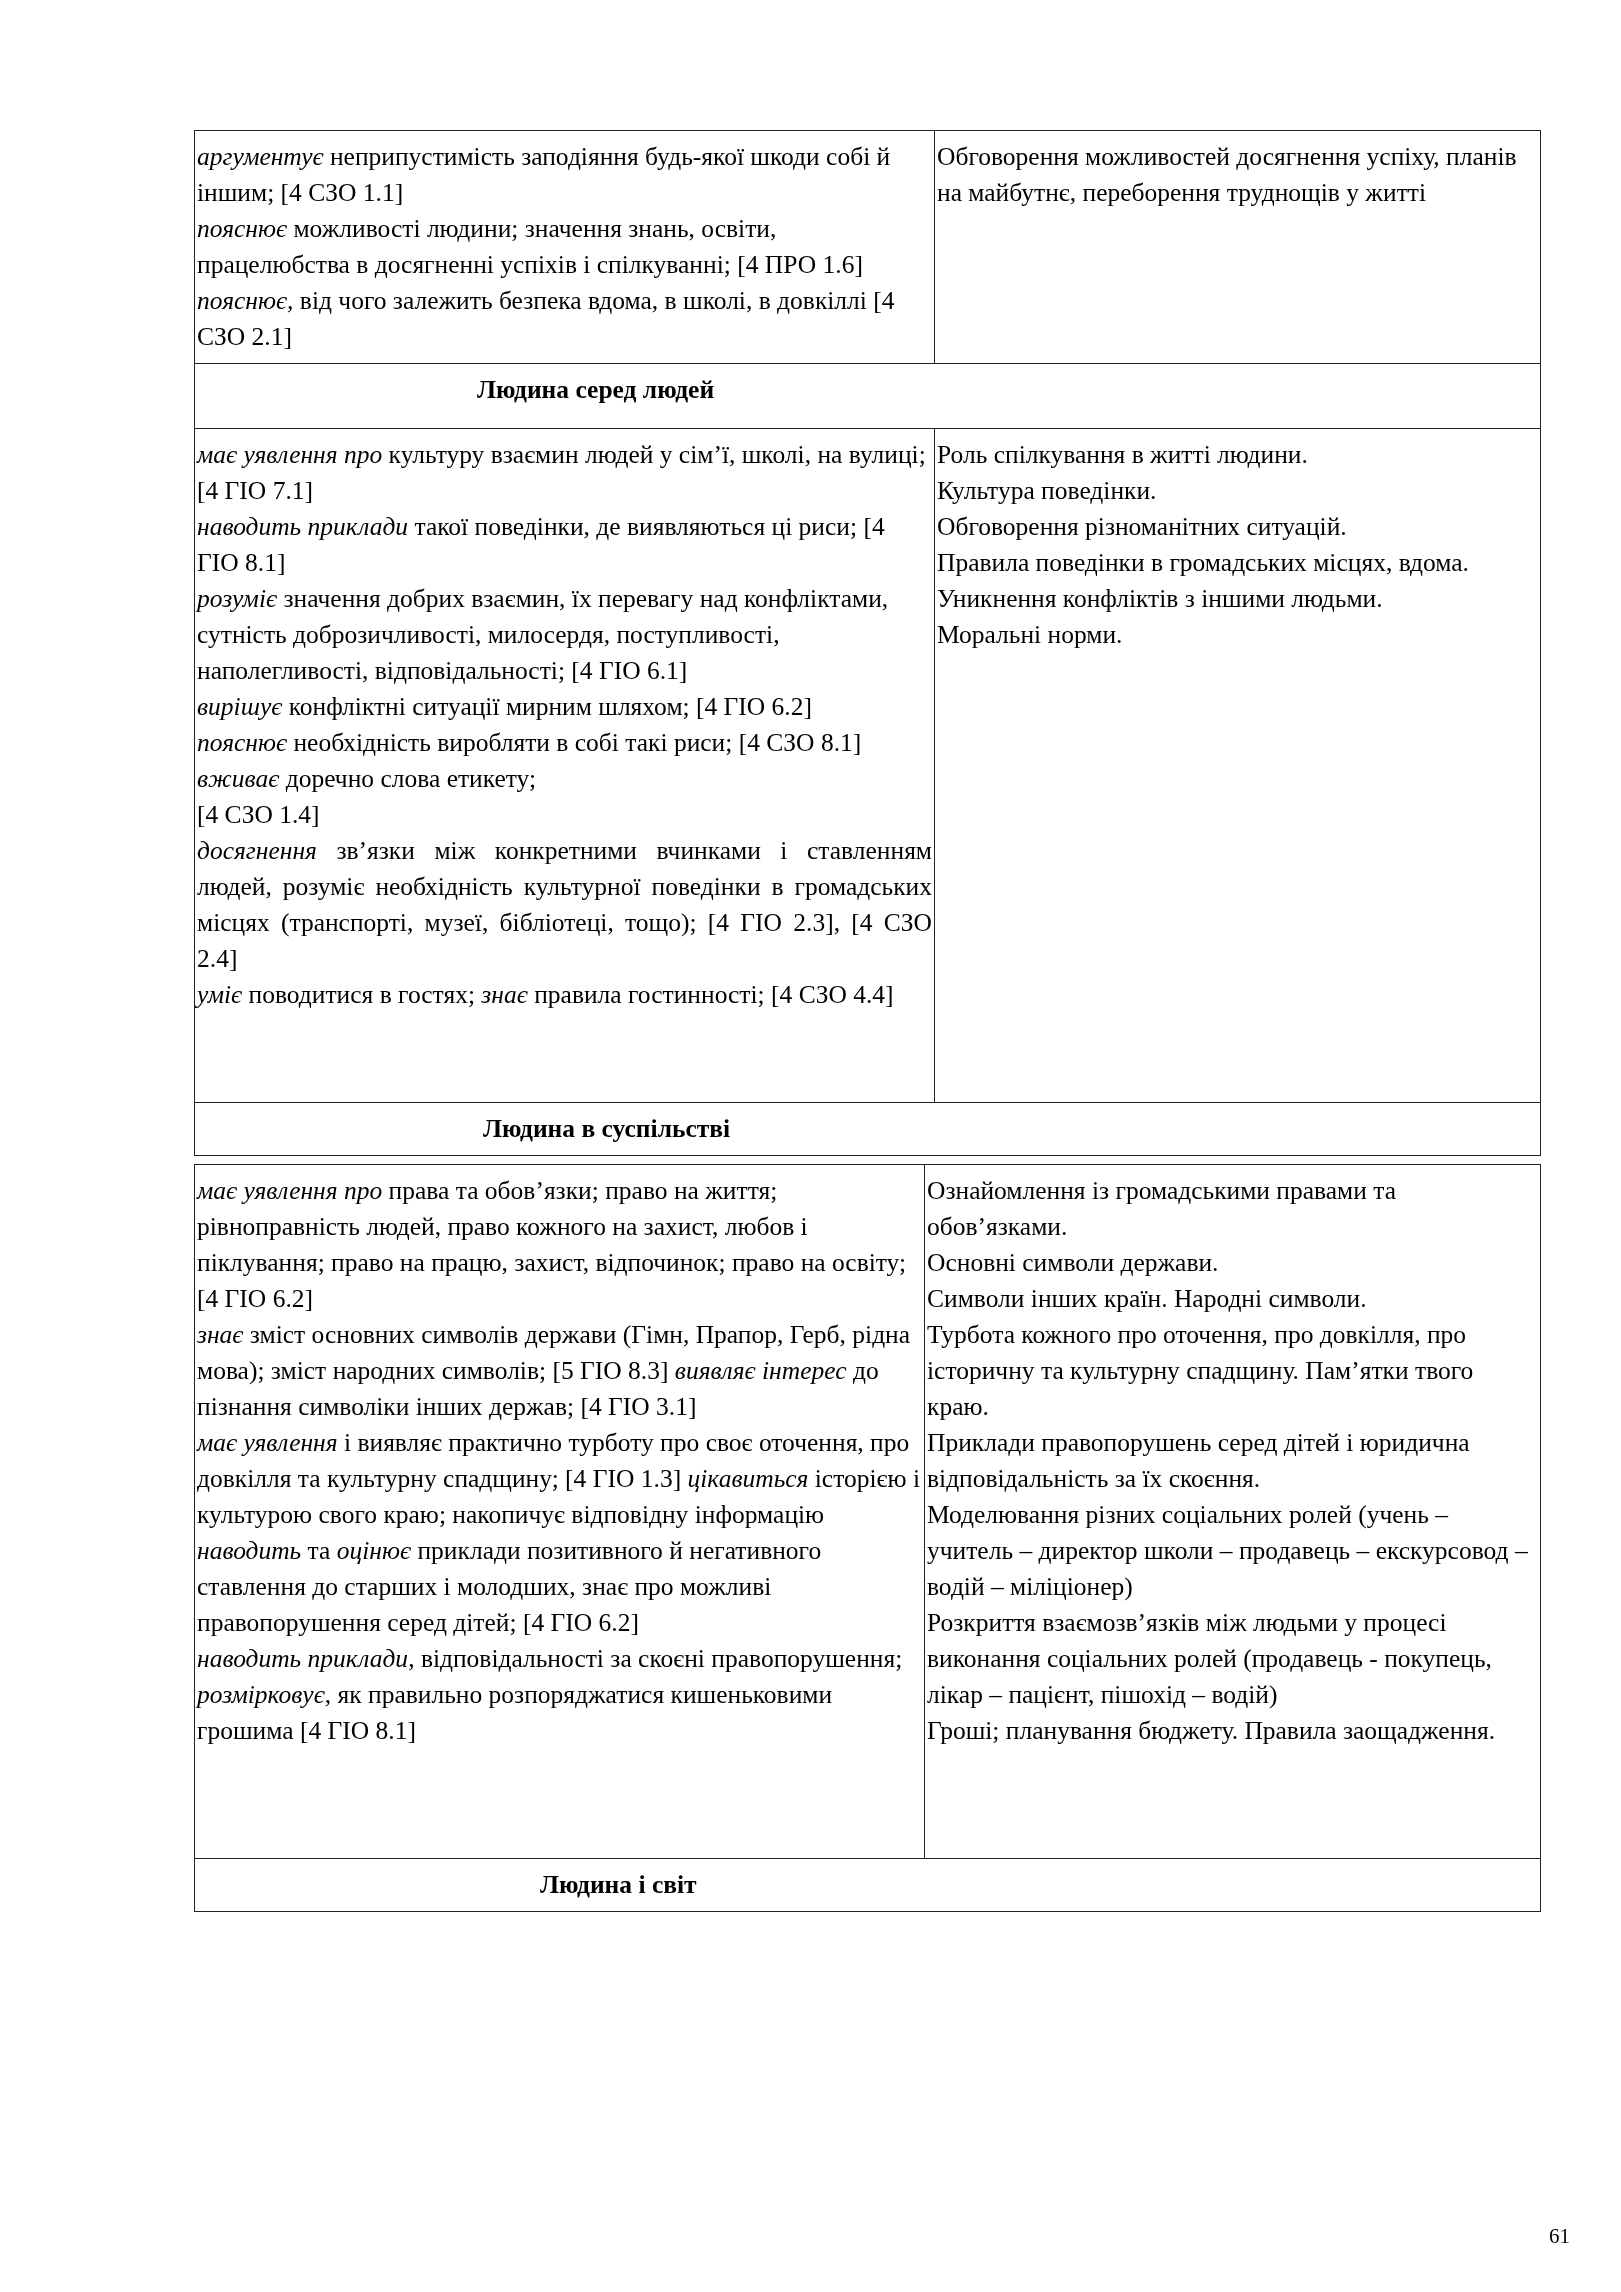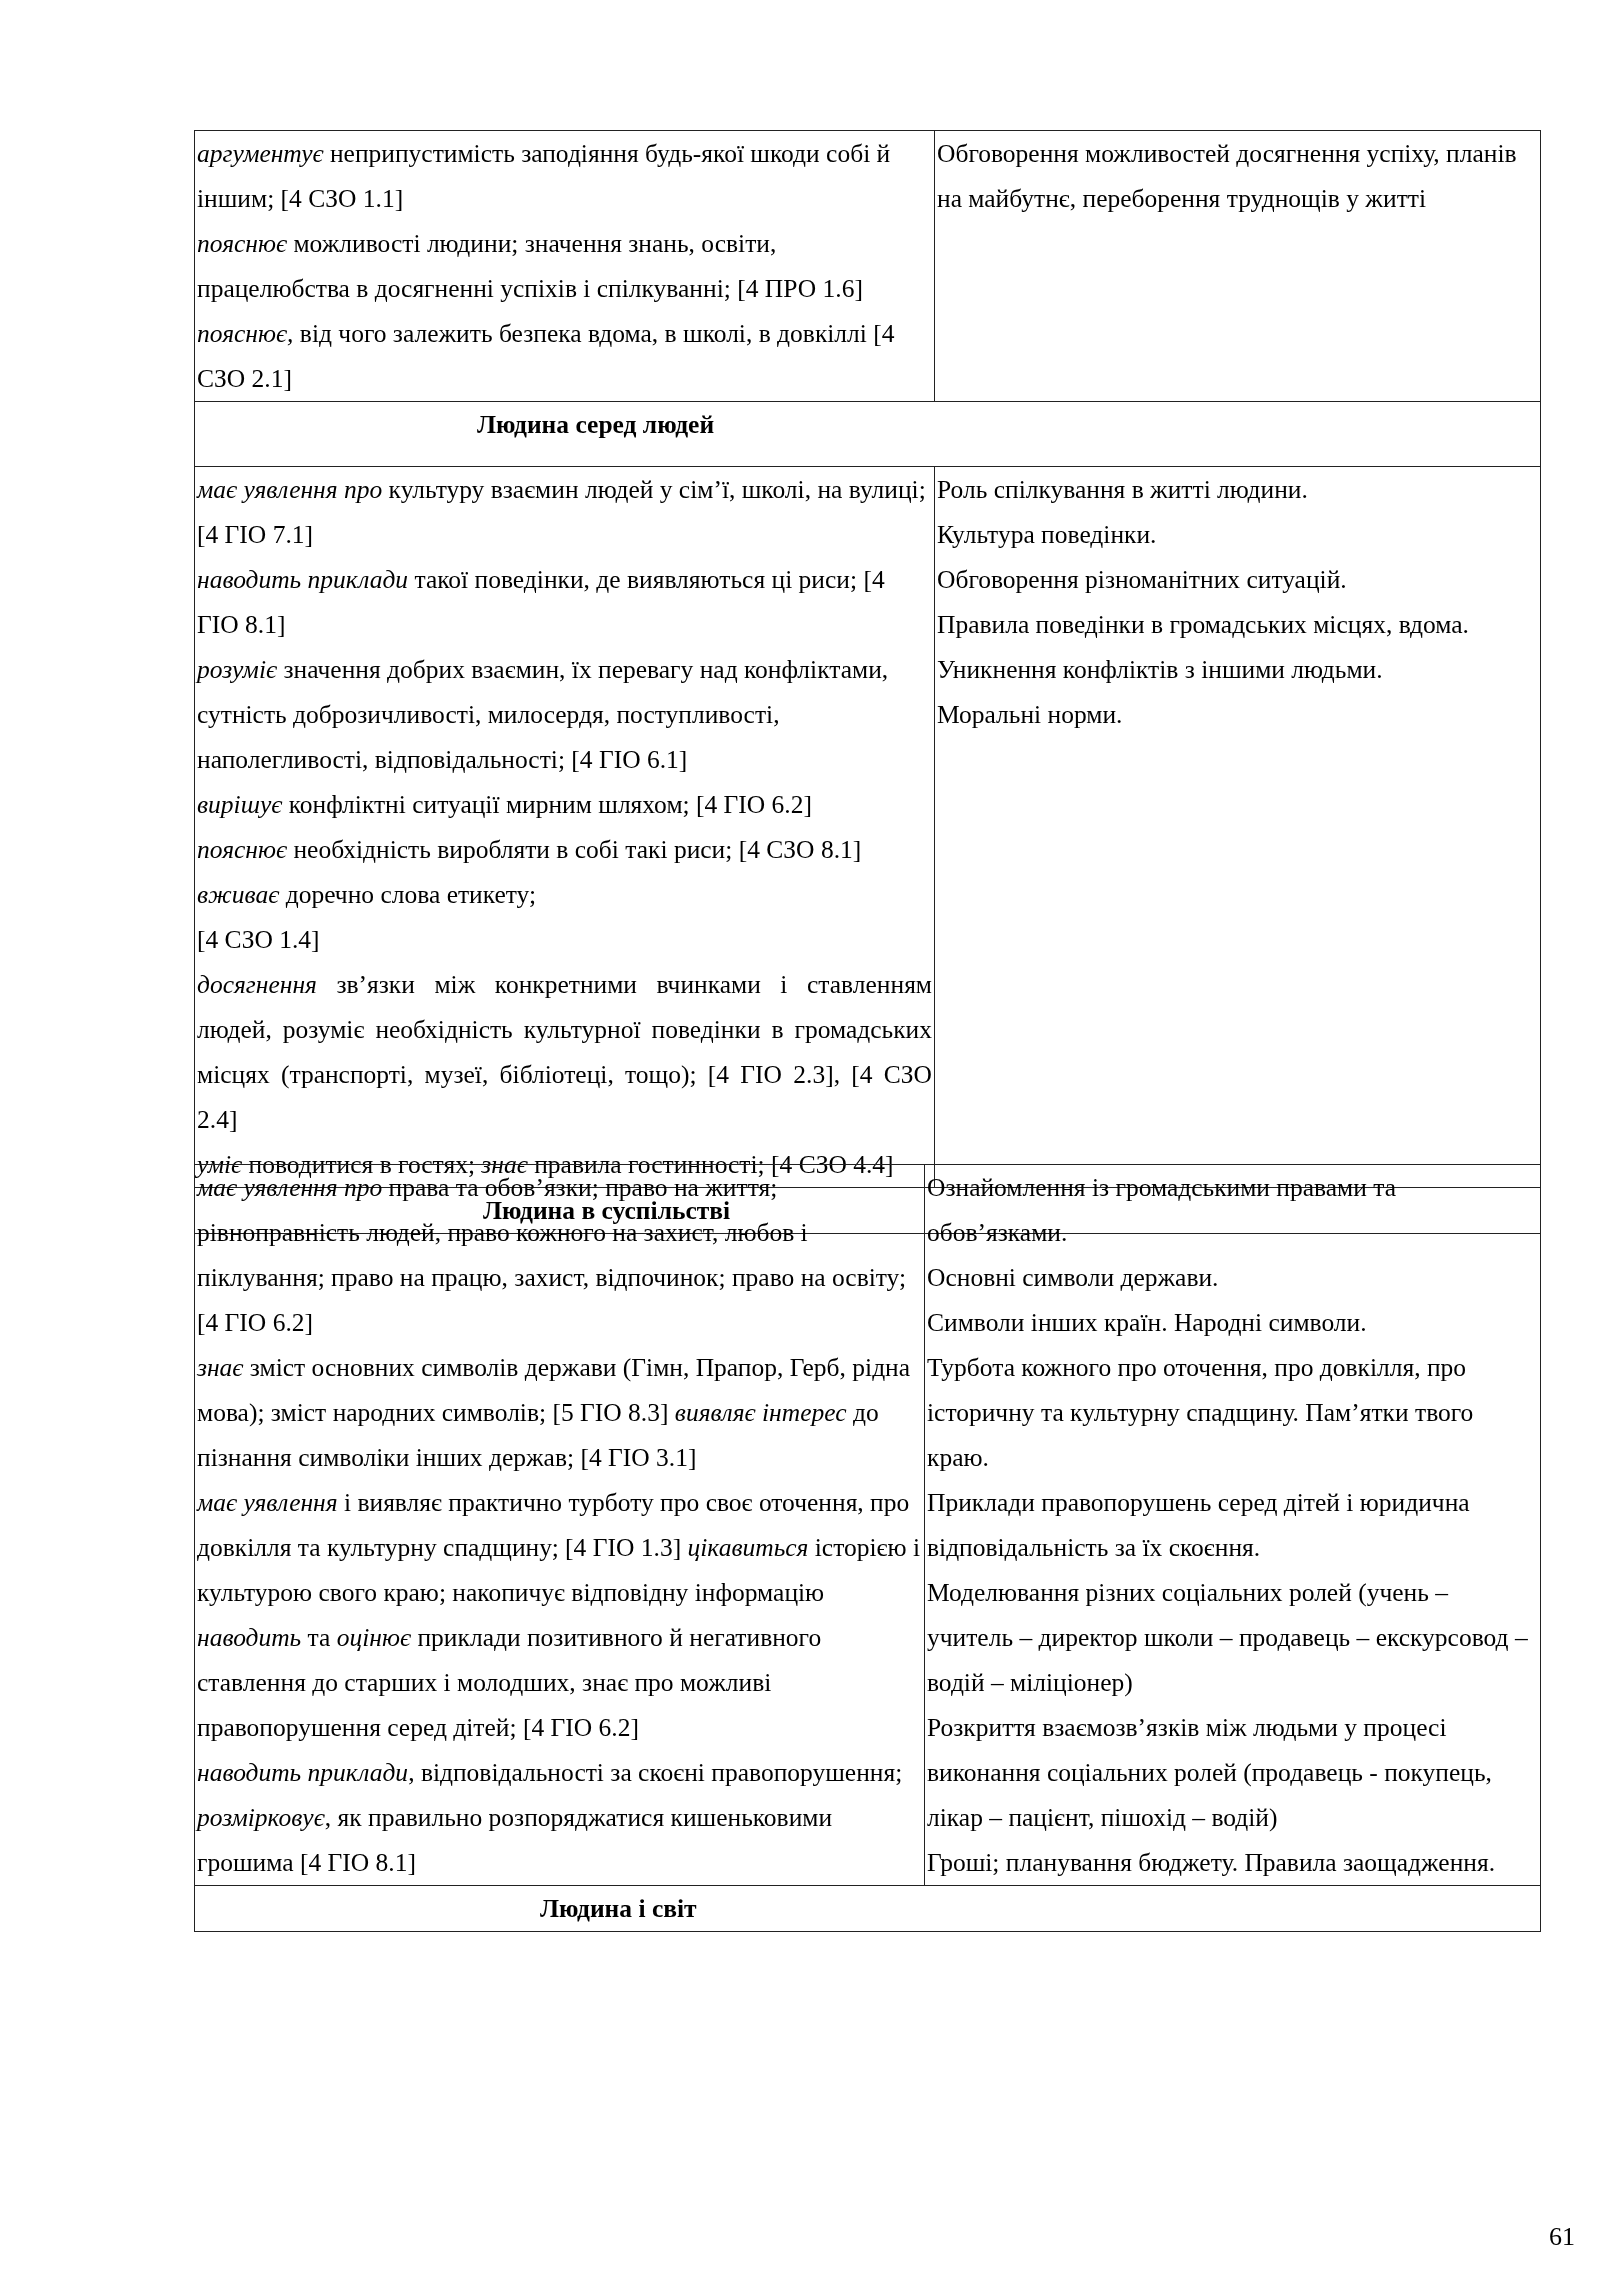--- a/index.html
+++ b/index.html
@@ -1,22 +1,22 @@
 <!DOCTYPE html>
 <html><head>
   <meta charset="utf-8">
   <style>
     html, body { margin: 0; padding: 0; background: #ffffff; }
     body { width: 1621px; height: 2293px; position: relative; font-family: "Liberation Serif", serif; color: #000; }
     .page { position: absolute; left: 0; top: 0; width: 1621px; height: 2293px; }
     .tbl { position: absolute; left: 194px; top: 130px; width: 1347px; border-collapse: collapse; table-layout: fixed; }
-    .tbl td { border: 1.5px solid #222; vertical-align: top; padding: 0 2px; font-size: 25.5px; line-height: 45px; }
+    .tbl td { border: 1.5px solid #222; vertical-align: top; padding: 8px 2px; font-size: 25.5px; line-height: 36px; }
     .justify { text-align: justify; }
     i { font-style: italic; }
-    .pagenum { position: absolute; left: 1549px; top: 2222px; font-size: 26px; line-height: 29px; }
+    .pagenum { position: absolute; left: 1549px; top: 2222px; font-size: 21px; line-height: 29px; }
     .line { display: block; }
   </style>
 </head>
 <body>
 
 <div class="page">
   <table class="tbl">
     <colgroup>
         <col style="width:740px">
         <col>

